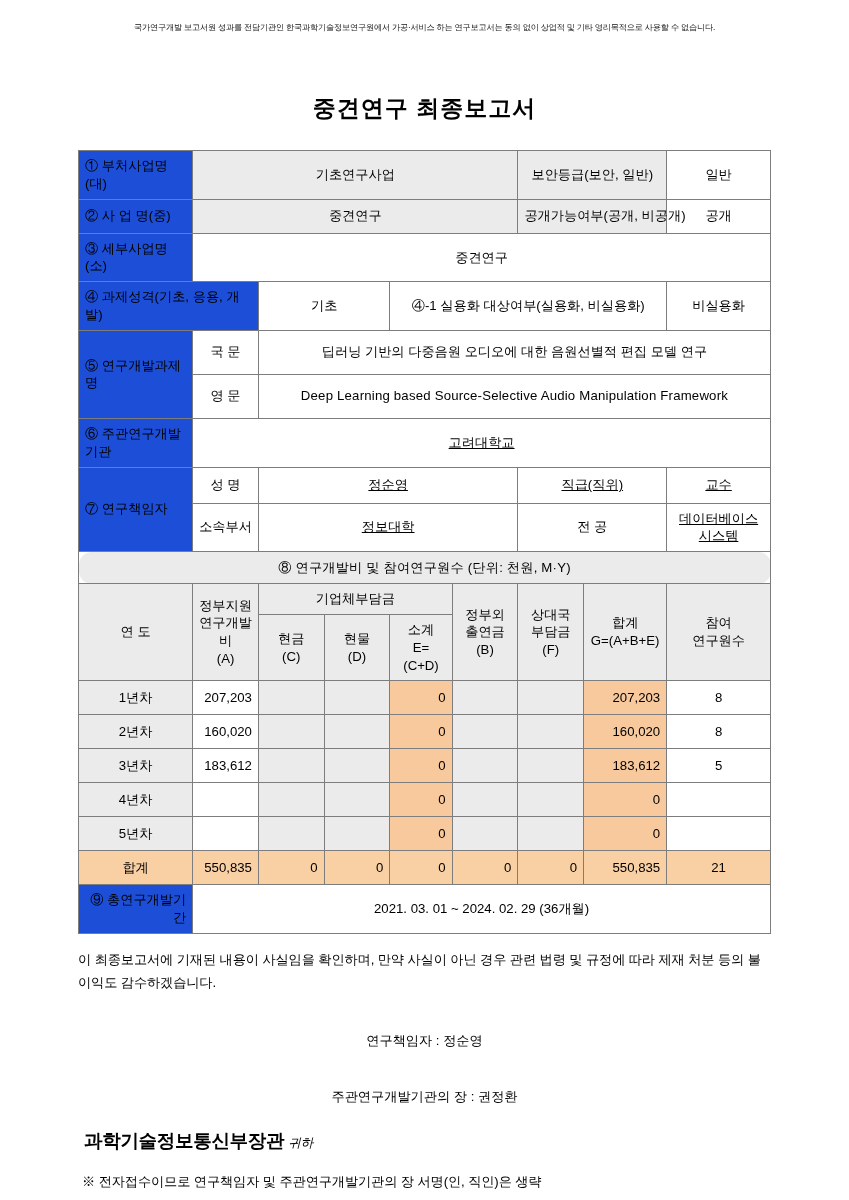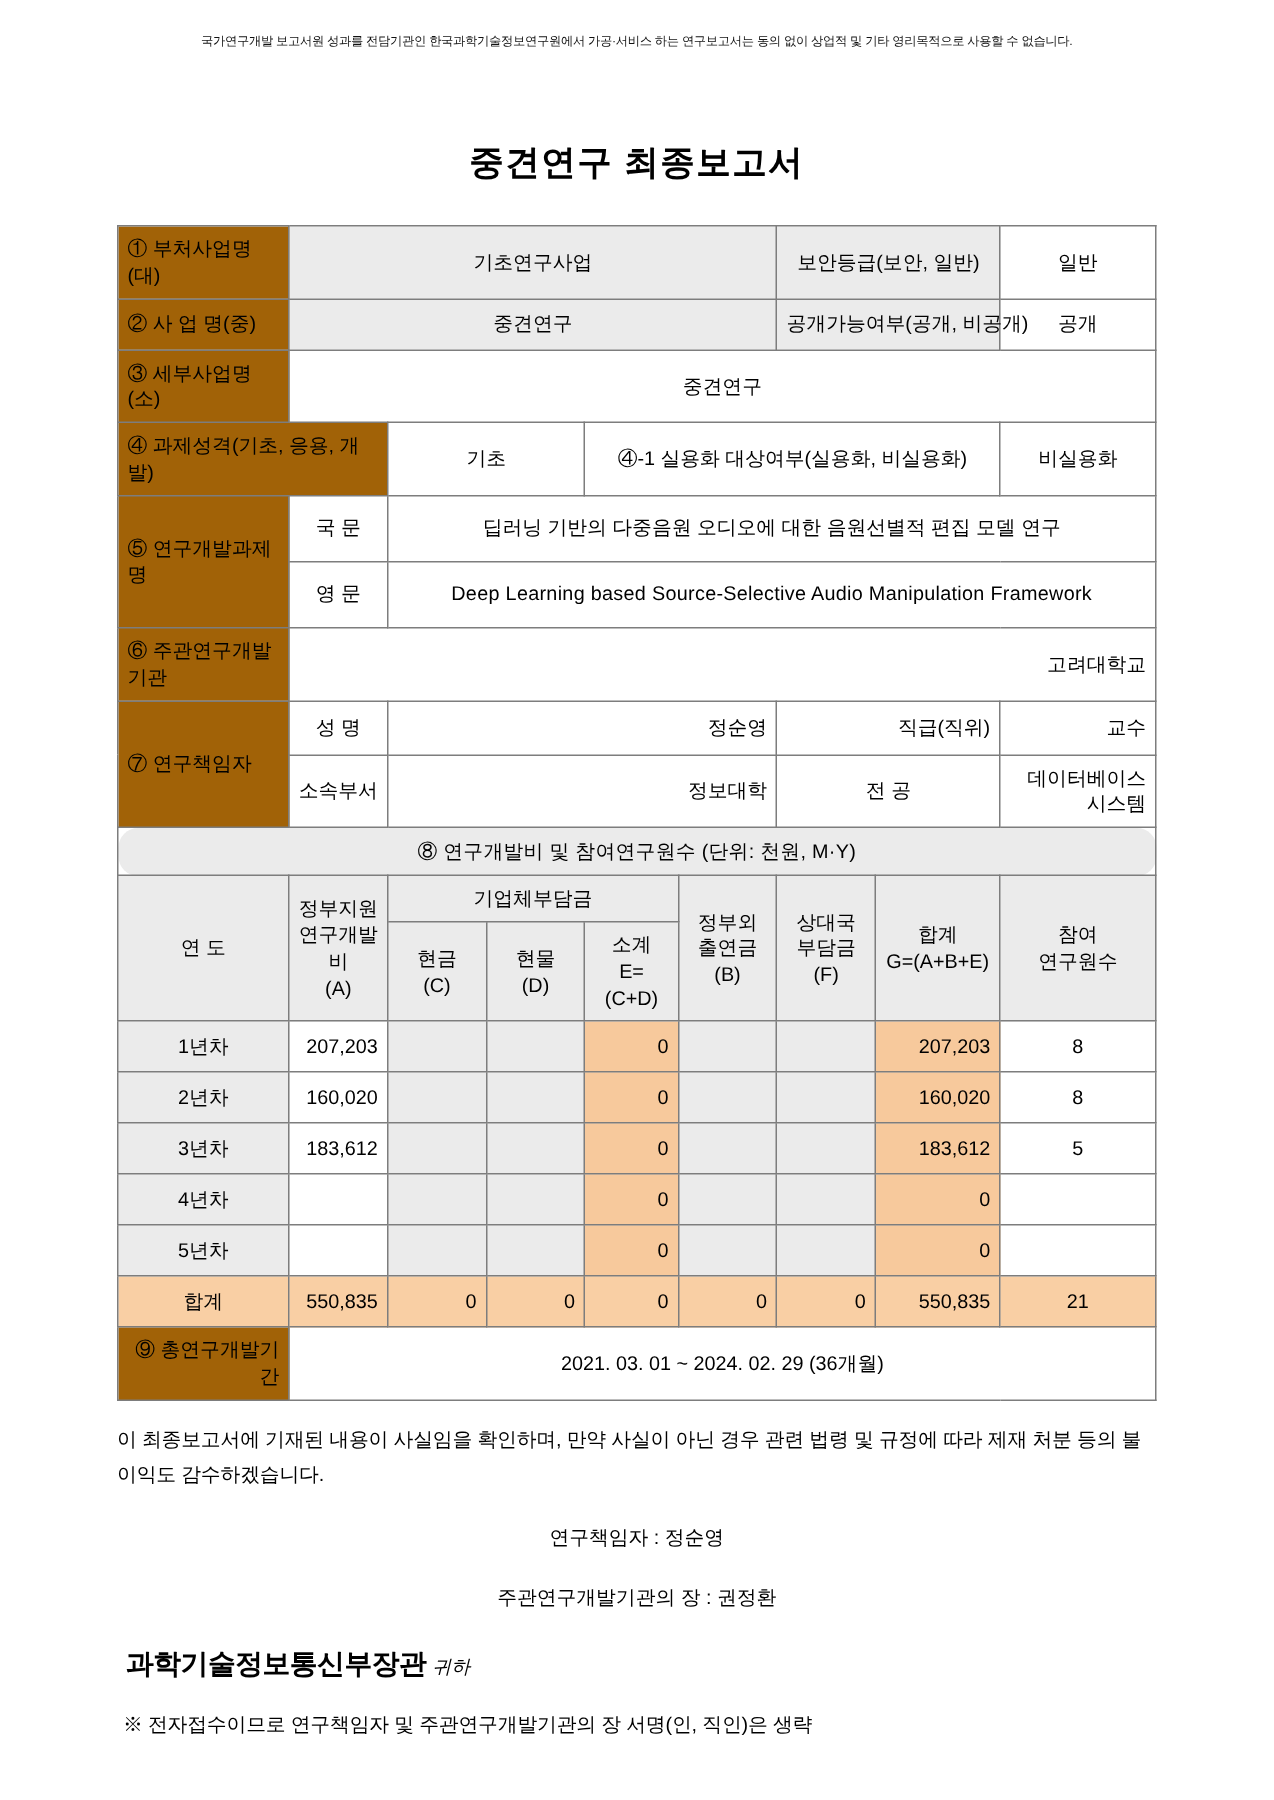--- a/index.html
+++ b/index.html
@@ -39,25 +39,25 @@
     table-layout: fixed;
   }
   table.main td {
     border: 1px solid #7d7d7d;
     font-size: 13.2px;
     padding: 6px 6px;
     vertical-align: middle;
     line-height: 1.35;
   }
   .lbl {
-    background: #a16207;
+    background: #1d4ed8;
     padding-left: 10px;
   }
   .ctr { text-align: center; }
-  .left { text-align: right; padding-left: 8px; }
+  .left { text-align: center; padding-left: 8px; text-decoration: underline; }
   .right { text-align: right; padding-right: 8px; }
   .shade { background: #ebebeb; }
   .orange { background: #f7c99c; }
   .orange-lite { background: #f9cfa4; }
   .nowrap { white-space: nowrap; }
   .small { font-size: 12px; }
   .fee-head td {
     text-align: center;
     background: #ebebeb;
     font-size: 12.3px;
@@ -80,21 +80,21 @@
   }
   .sign-date {
     text-align: center;
     font-size: 13.6px;
     margin-top: 38px;
     letter-spacing: 1px;
   }
   .sign-line {
     text-align: center;
     font-size: 13.2px;
-    margin-top: 22px;
+    margin-top: 38px;
   }
   .minister-row {
     margin-top: 22px;
     padding-left: 6px;
   }
   .minister {
     font-size: 18.5px;
     font-weight: bold;
     letter-spacing: -0.3px;
   }

